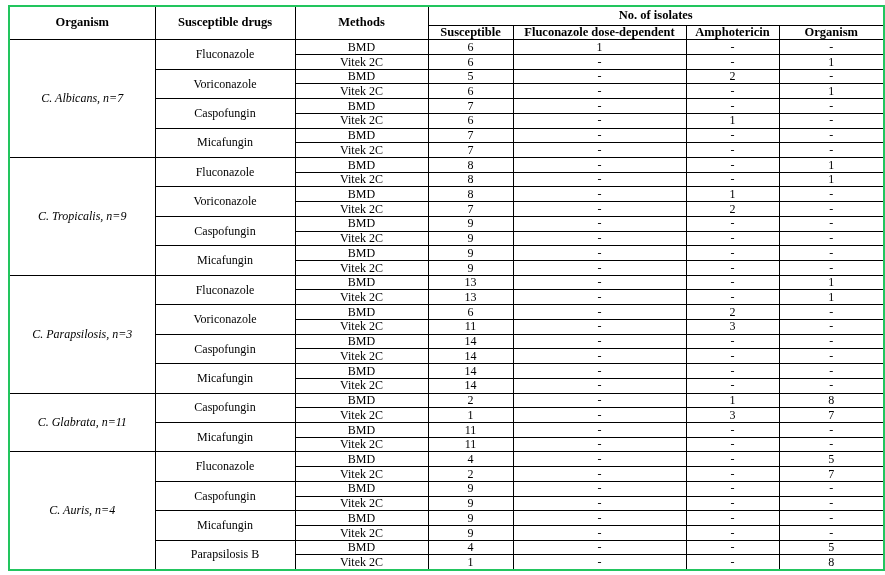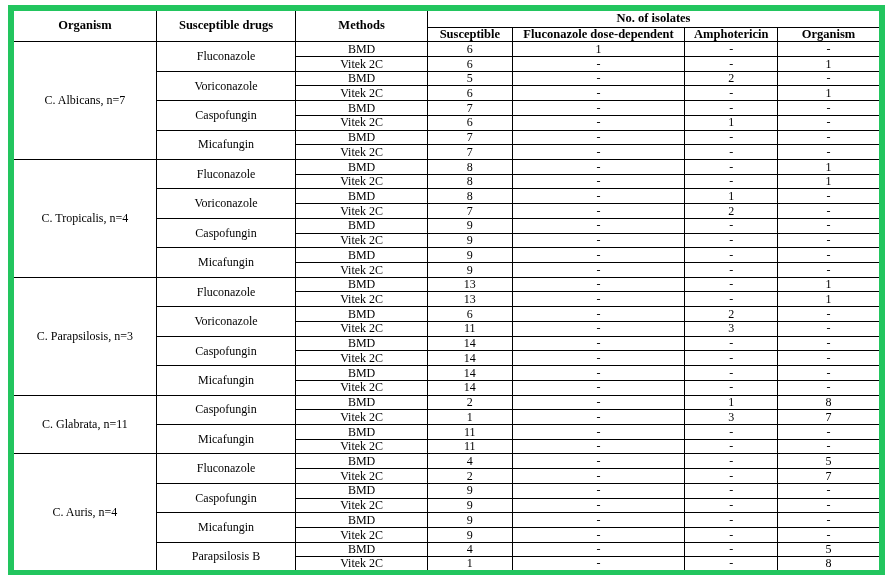--- a/index.html
+++ b/index.html
@@ -7,21 +7,21 @@
     background: #ffffff;
     width: 885px;
     height: 575px;
     font-family: "Liberation Serif", serif;
     color: #000;
   }
   table {
     border-collapse: collapse;
     table-layout: fixed;
     margin: 5px 0 0 8px;
-    border: 6px solid #22c55e;
+    border: 2px solid #22c55e;
   }
   th, td {
     border: 1px solid #000;
     text-align: center;
     vertical-align: middle;
     padding: 0;
     overflow: hidden;
     white-space: nowrap;
   }
   th {
@@ -29,21 +29,21 @@
     font-size: 12.5px;
     line-height: 1.1;
   }
   td {
     font-size: 12px;
     line-height: 1.05;
   }
   tr.hrow1 { height: 19px; }
   tr.hrow2 { height: 14px; }
   tr.body-row { height: 14.72px; }
-  .organism-cell { }
+  .organism-cell { font-style: italic; }
 </style>
 </head>
 <body>
 
 <table>
   <colgroup>
     <col style="width:146px">
     <col style="width:140px">
     <col style="width:133px">
     <col style="width:85px">
@@ -121,21 +121,21 @@
         <td class="value-cell">-</td>
       </tr>
       <tr class="body-row">
         <td class="method-cell">Vitek 2C</td>
         <td class="value-cell">7</td>
         <td class="value-cell">-</td>
         <td class="value-cell">-</td>
         <td class="value-cell">-</td>
       </tr>
       <tr class="body-row">
-        <td class="organism-cell" rowspan="8">C. Tropicalis, n=4</td>
+        <td class="organism-cell" rowspan="8">C. Tropicalis, n=9</td>
         <td class="drug-cell" rowspan="2">Fluconazole</td>
         <td class="method-cell">BMD</td>
         <td class="value-cell">8</td>
         <td class="value-cell">-</td>
         <td class="value-cell">-</td>
         <td class="value-cell">1</td>
       </tr>
       <tr class="body-row">
         <td class="method-cell">Vitek 2C</td>
         <td class="value-cell">8</td>

